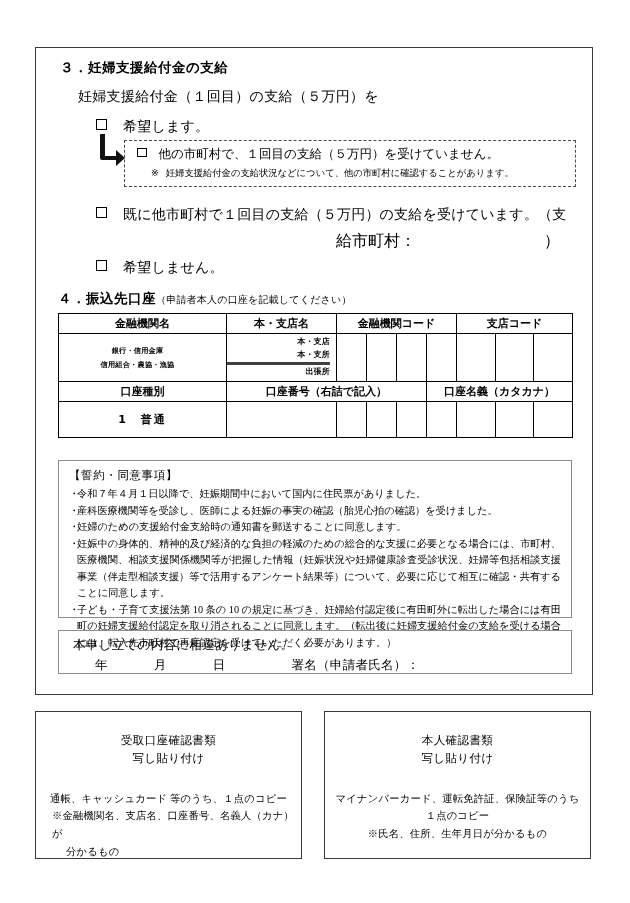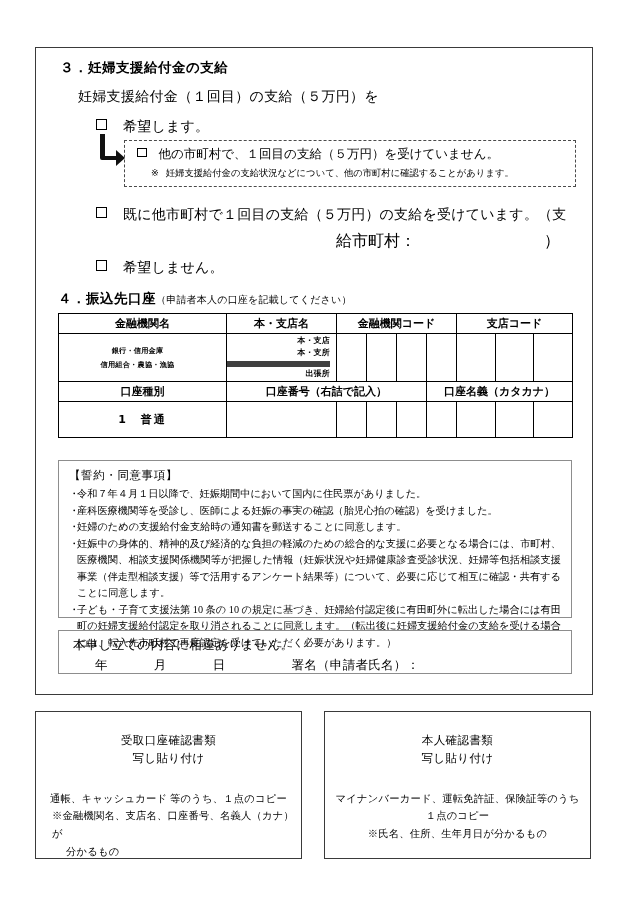--- a/index.html
+++ b/index.html
@@ -179,21 +179,21 @@
   }
   .branch-stack {
     font-size: 8px;
     font-weight: bold;
     line-height: 1.58;
     text-align: right;
     letter-spacing: .2px;
   }
   .branch-stack .ul {
     display: block;
-    border-top: 6px solid #404040;
+    border-top: 3px solid #404040;
     padding-top: 1px;
     margin-top: 1px;
   }
   .kouza-type { font-size: 10.5px; font-weight: bold; letter-spacing: 2px; }
 
   
   .pledge {
     position: absolute;
     left: 22px;
     top: 412px;

